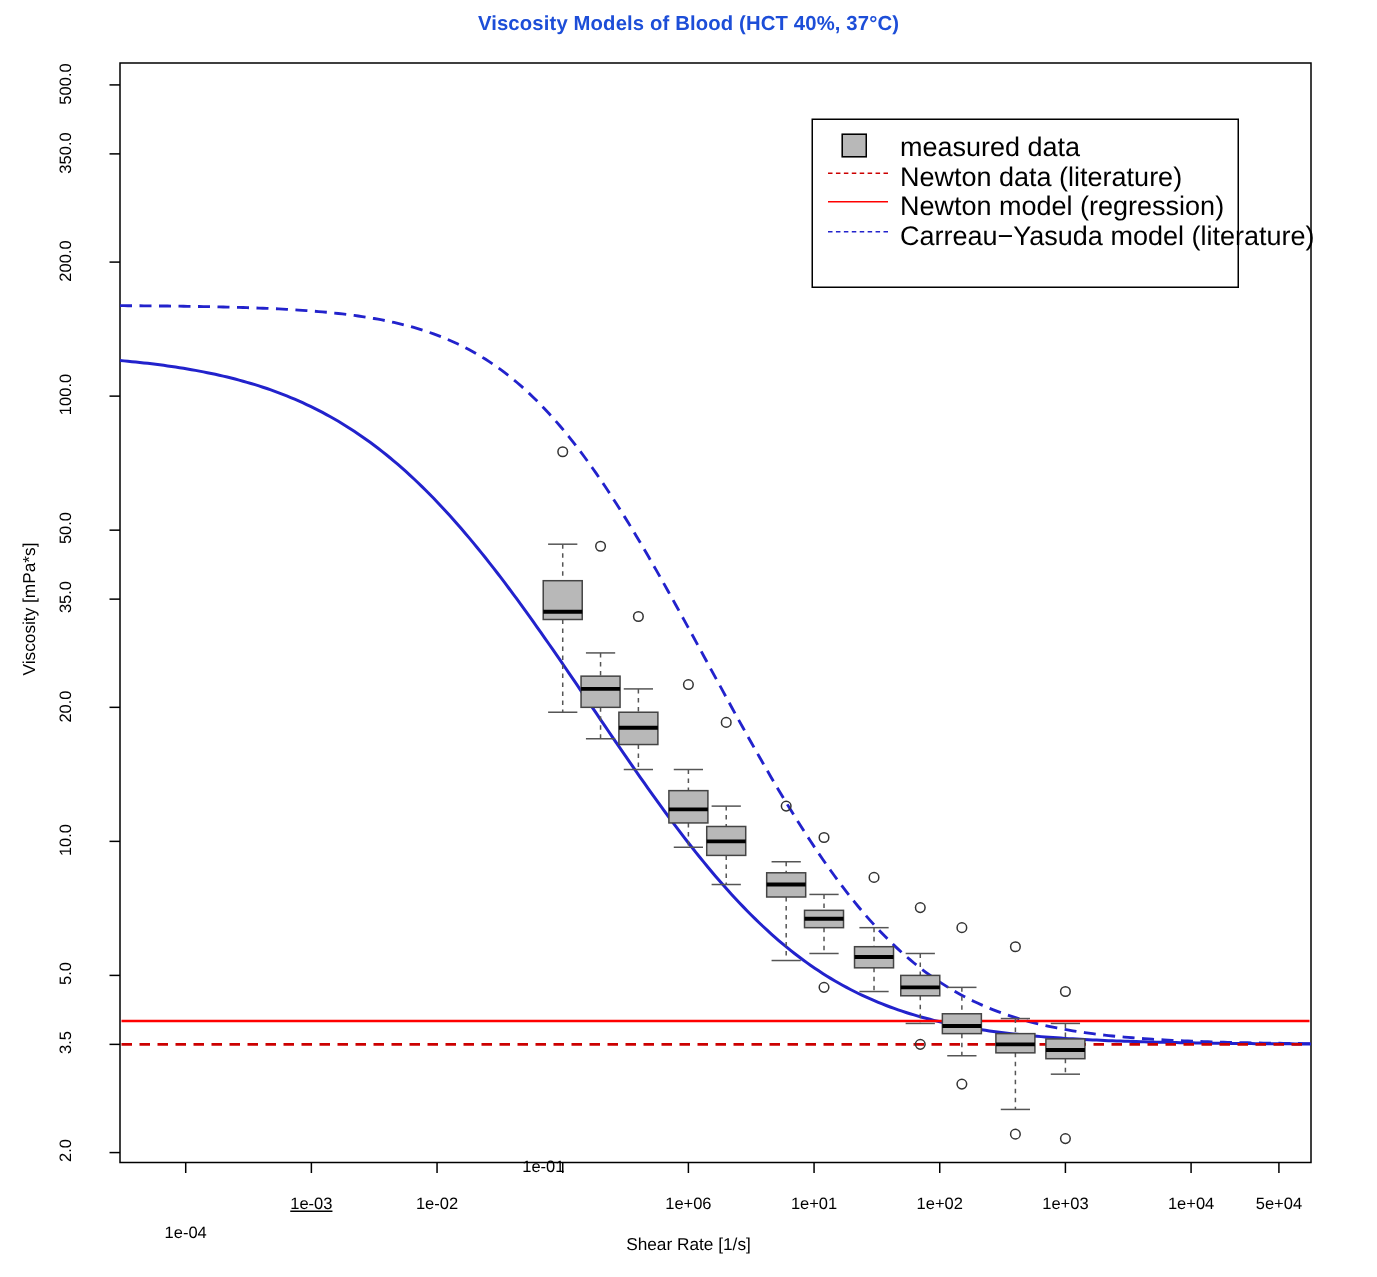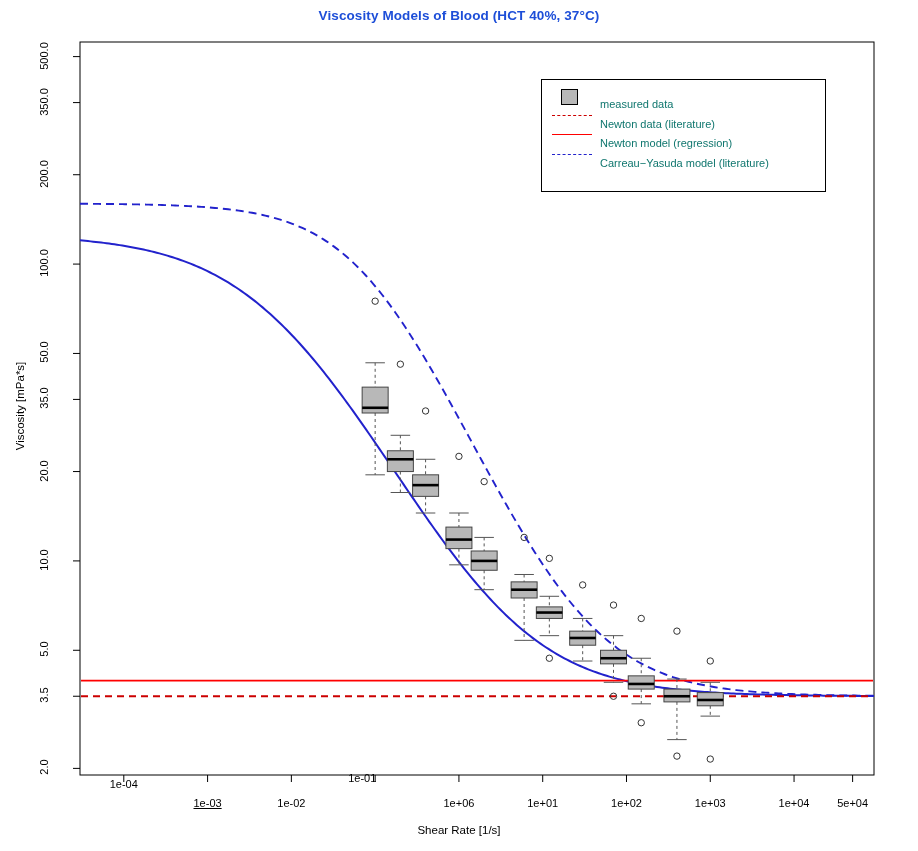--- a/index.html
+++ b/index.html
@@ -91,23 +91,23 @@
   .legend-key {
     position: absolute;
     left: 8px;
     top: 0;
     width: 44px;
     height: 18px;
   }
   .legend-text {
     position: absolute;
     left: 58px;
-    top: 11px;
-    font-size: 11px;
-    color: #0f766e;
+    top: 1px;
+    font-size: 18px;
+    color: #000000;
     white-space: nowrap;
   }
   .key-swatch {
     position: absolute;
     left: 11px;
     top: 2px;
     width: 15px;
     height: 14px;
     background: #b8b8b8;
     border: 1px solid #000000;
@@ -249,21 +249,21 @@
         <circle cx="710.2721642163136" cy="661.0163695158242" r="3.2" fill="none" stroke="#333" stroke-width="1"></circle>
         <circle cx="549.3445945834294" cy="658.2439779220014" r="3.2" fill="none" stroke="#333" stroke-width="1"></circle>
         <circle cx="613.5136516276926" cy="696.2469523553466" r="3.2" fill="none" stroke="#333" stroke-width="1"></circle>
         <circle cx="641.2445003585782" cy="722.7309899278837" r="3.2" fill="none" stroke="#333" stroke-width="1"></circle>
         <circle cx="676.9324655469266" cy="756.1011642779921" r="3.2" fill="none" stroke="#333" stroke-width="1"></circle>
         <circle cx="710.2721642163136" cy="759.0647715911997" r="3.2" fill="none" stroke="#333" stroke-width="1"></circle>
       </g>
   </svg>
 
   <div id="ticklabels">
-      <div class="tick-text" style="left: 96.8072px; top: 778px; width: 54px; text-align: center;">1e-04</div>
+      <div class="tick-text" style="left: 96.8072px; top: 816px; width: 54px; text-align: center;">1e-04</div>
       <div class="tick-text" style="left: 180.588px; top: 797px; width: 54px; text-align: center; text-decoration: underline;">1e-03</div>
       <div class="tick-text" style="left: 264.369px; top: 797px; width: 54px; text-align: center;">1e-02</div>
       <div class="tick-text" style="left: 348.149px; top: 772px; width: 54px; text-align: left;">1e-01</div>
       <div class="tick-text" style="left: 431.93px; top: 797px; width: 54px; text-align: center;">1e+06</div>
       <div class="tick-text" style="left: 515.711px; top: 797px; width: 54px; text-align: center;">1e+01</div>
       <div class="tick-text" style="left: 599.491px; top: 797px; width: 54px; text-align: center;">1e+02</div>
       <div class="tick-text" style="left: 683.272px; top: 797px; width: 54px; text-align: center;">1e+03</div>
       <div class="tick-text" style="left: 767.053px; top: 797px; width: 54px; text-align: center;">1e+04</div>
       <div class="tick-text" style="left: 825.613px; top: 797px; width: 54px; text-align: center;">5e+04</div>
       <div class="tick-text ytick-text" style="left: 20px; top: 761.388px; width: 48px;">2.0</div>

